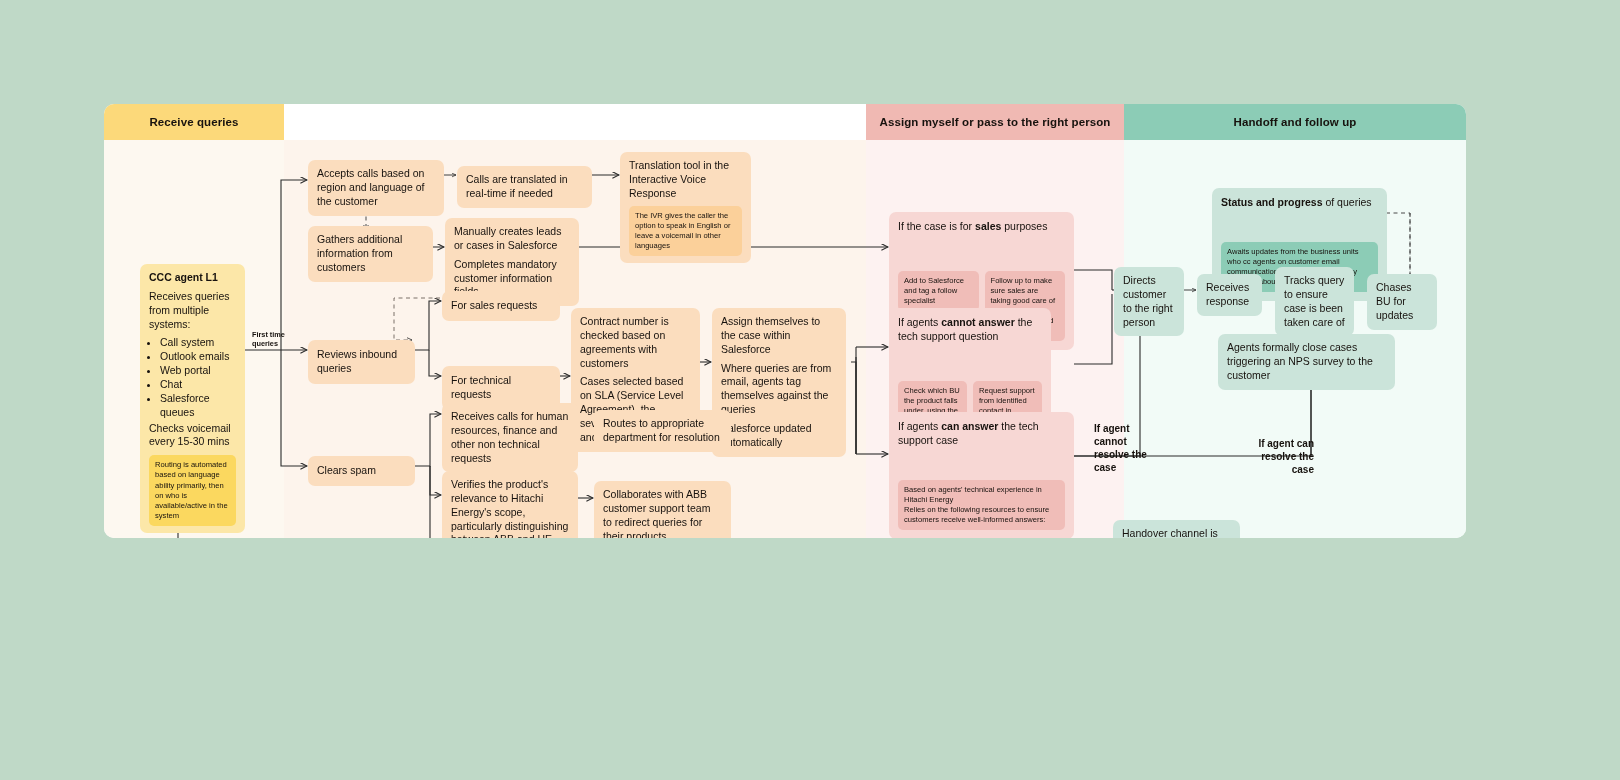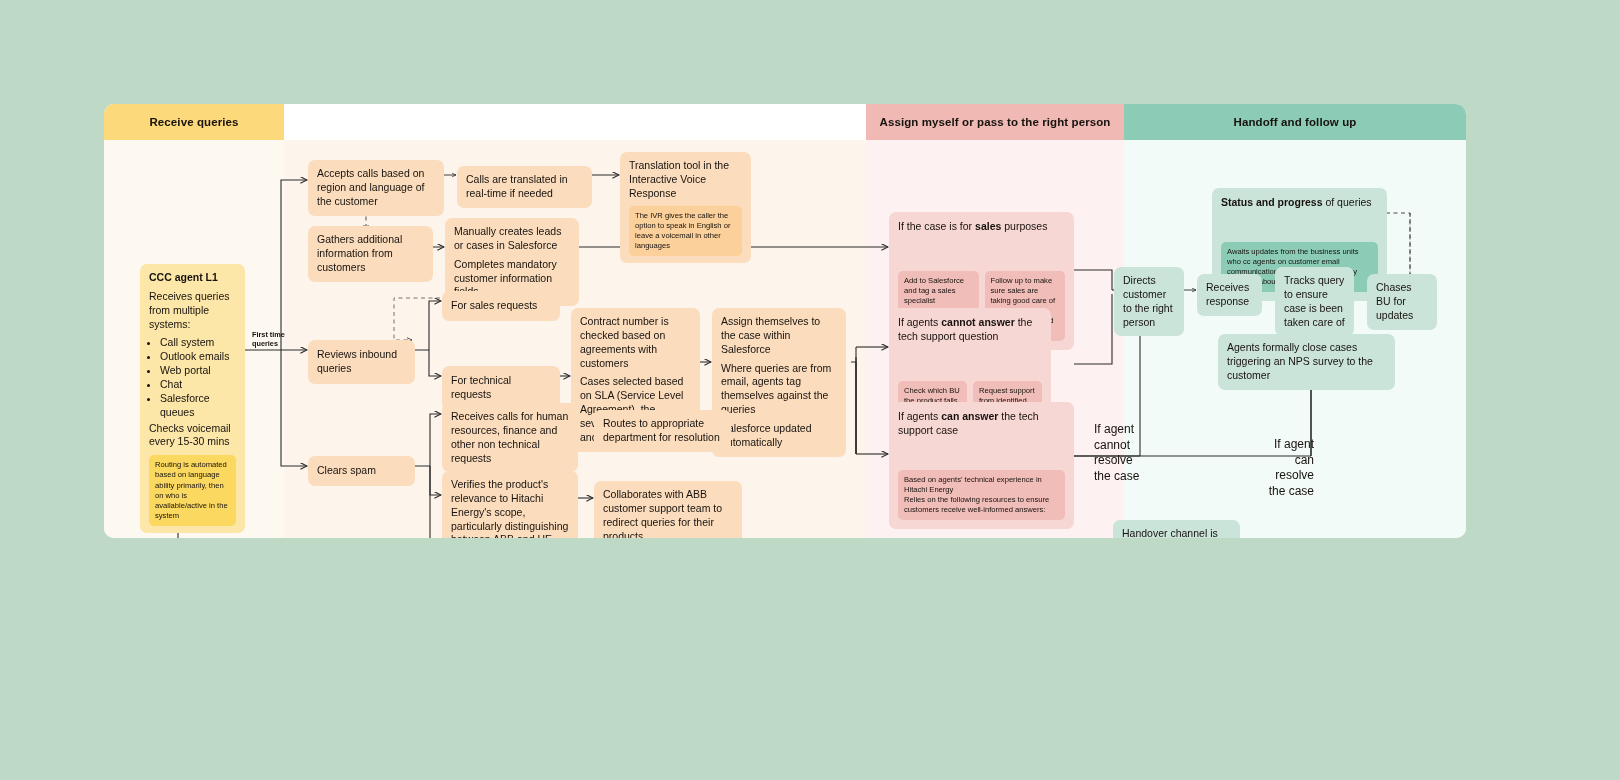--- a/index.html
+++ b/index.html
@@ -49,21 +49,21 @@
   .n-green-in { background:#8cccb6; }
   .grp-title { font-size:10.5px; font-weight:400; margin:0 0 5px 0; }
   .grp-title b { font-weight:bold; }
   .small { font-size:7.6px; line-height:1.33;margin-top:32px; }
   .small ul { padding-left:9px; margin-top:1px; }
   .bold { font-weight:bold; }
   .edge-label {
     position:absolute; font-size:7.3px; font-weight:bold;
     color:#17120e; line-height:1.3;
   }
-  .edge-label.thin { font-weight:normal; font-size:12px; }
+  .edge-label.thin { font-weight:bold; font-size:10px; }
   svg.wires { position:absolute; left:0; top:0; width:1362px; height:434px; pointer-events:none; }
 </style>
 </head>
 <body>
 
 <div id="board">
 
   <div class="lane" style="left:0;width:180px;">
     <div class="lane-body" style="background:#fdf8f0"></div>
     <div class="lane-head" style="background:#fcd97a">
@@ -266,31 +266,31 @@
   </div>
   <div class="node n-orange" style="left:338px;top:299px;width:136px;">
     <span>Receives calls for human resources, finance and other non technical requests</span>
   </div>
   <div class="node n-orange" style="left:490px;top:306px;width:137px;">
     <span>Routes to appropriate department for resolution</span>
   </div>
   <div class="node n-orange" style="left:338px;top:367px;width:136px;">
     <span>Verifies the product's relevance to Hitachi Energy's scope, particularly distinguishing between ABB and HE</span>
   </div>
-  <div class="node n-orange" style="left:490px;top:377px;width:148px;">
+  <div class="node n-orange" style="left:490px;top:377px;width:137px;">
     <span>Collaborates with ABB customer support team to redirect queries for their products</span>
   </div>
 
   <div class="node n-pink-grp" style="left:785px;top:108px;width:185px;padding:8px 9px 9px 9px;">
     <p class="grp-title">
       <span>If the case is for </span><b>sales</b><span> purposes</span>
     </p>
     <div style="display:flex;gap:6px;align-items:flex-start;">
       <div class="n-pink-in small" style="flex:1;border-radius:5px;padding:5px 6px;">
-        <span>Add to Salesforce and tag a sales specialist</span>
+        <span>Add to Salesforce and tag a follow specialist</span>
       </div>
       <div class="n-pink-in small" style="flex:1;border-radius:5px;padding:5px 6px;">
         <span>Follow up to make sure sales are taking good care of the case until the customer is issued a quote</span>
       </div>
     </div>
   </div>
 
   <div class="node n-pink-grp" style="left:785px;top:204px;width:162px;padding:8px 9px 9px 9px;">
     <p class="grp-title">
       <span>If agents </span><b>cannot answer</b><span> the tech support question</span>
@@ -298,21 +298,21 @@
     <div style="display:flex;gap:6px;align-items:flex-start;">
       <div class="n-pink-in small" style="flex:1;border-radius:5px;padding:5px 6px;">
         <span>Check which BU the product falls under, using the GDS (Global Directory System) to search contacts for specific products</span>
       </div>
       <div class="n-pink-in small" style="flex:1;border-radius:5px;padding:5px 6px;">
         <span>Request support from identified contact in Salesforce</span>
       </div>
     </div>
   </div>
 
-  <div class="node n-pink-grp" style="left:785px;top:298px;width:185px;padding:8px 9px 9px 9px;">
+  <div class="node n-pink-grp" style="left:785px;top:308px;width:185px;padding:8px 9px 9px 9px;">
     <p class="grp-title">
       <span>If agents </span><b>can answer</b><span> the tech support case</span>
     </p>
     <div class="n-pink-in small" style="border-radius:5px;padding:5px 6px;">
       <div>Based on agents' technical experience in Hitachi Energy</div>
       <div>Relies on the following resources to ensure customers receive well-informed answers:</div>
     </div>
   </div>
 
   <div class="node n-green" style="left:1108px;top:84px;width:175px;padding:8px 9px 9px 9px;">

